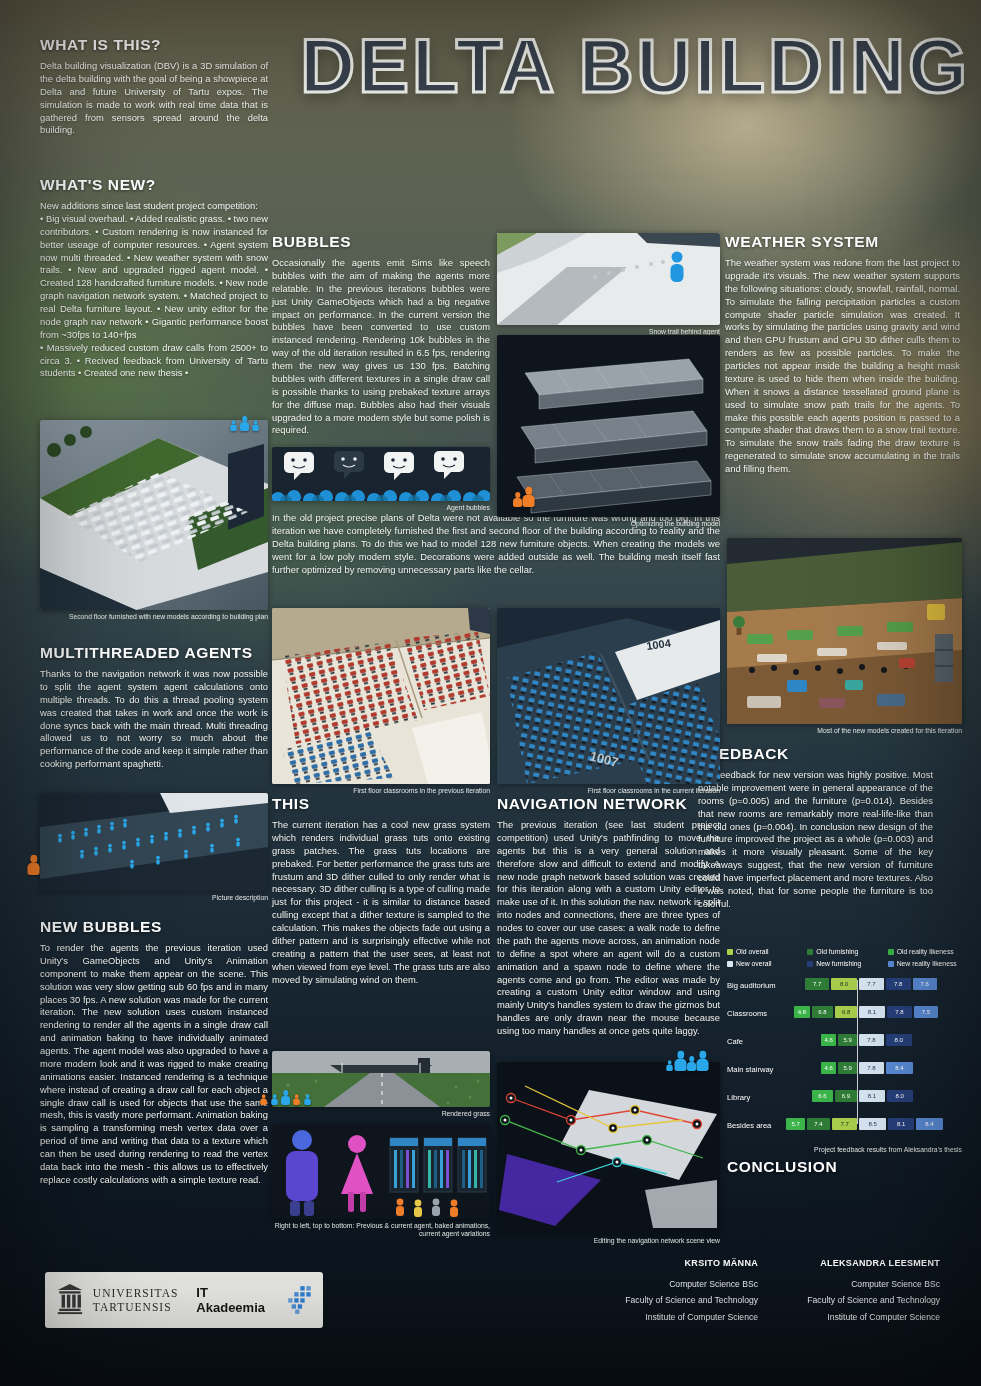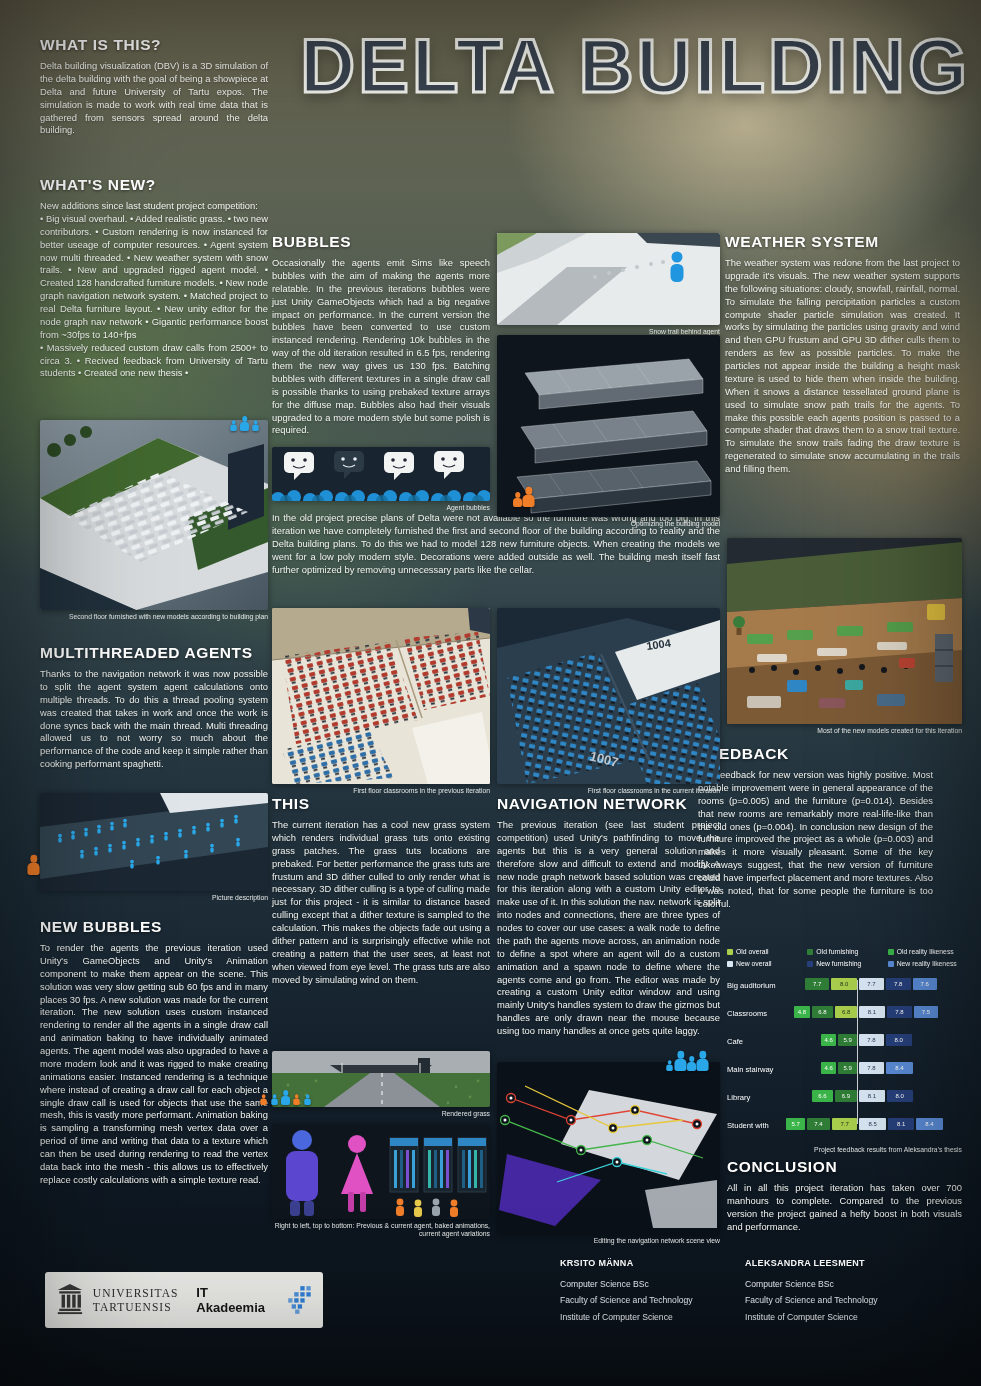--- a/index.html
+++ b/index.html
@@ -45,21 +45,21 @@
   .ch-bars{position:relative;height:12px;flex:1}
   .stk{position:absolute;top:0;display:flex;gap:2px;z-index:2}
   .stk-l{right:105px}.stk-r{left:74px}
   .seg{height:12px;font-size:6px;line-height:12px;text-align:center;color:#fff;border-radius:1px;flex:none;overflow:hidden}
   .chart figcaption{font-size:6.8px;color:#eef0ee;text-align:right;margin-top:4px;opacity:.95}
   
   .logo-plate{position:absolute;left:45px;top:1272px;width:278px;height:56px;background:#e9eae6;
     border-radius:3px;display:flex;align-items:center;gap:10px;padding:0 12px;box-sizing:border-box;z-index:2}
   .ut-text{font-family:"Liberation Serif",serif;font-size:11.5px;letter-spacing:1px;color:#2d2d2d;line-height:1.25}
   .ita-text{font-size:13px;color:#161616;font-weight:600;margin-left:8px}
-  .credit{position:absolute;text-align:left;z-index:2;color:#e6eaee}
+  .credit{position:absolute;text-align:right;z-index:2;color:#e6eaee}
   .credit .nm{font-size:9px;font-weight:800;color:#fff;margin-bottom:4px;letter-spacing:.3px}
   .credit div{font-size:8.6px;line-height:1.9}
 </style>
 </head>
 <body>
 
 <div class="poster">
 
   <header class="title">
     <div>DELTA BUILDING</div>
@@ -602,42 +602,41 @@
                 <span class="seg" style="width: 21.12px; background: rgb(59, 181, 74);">6.6</span>
                 <span class="seg" style="width: 22.08px; background: rgb(47, 125, 54);">6.9</span>
               </div>
               <div class="stk stk-r">
                 <span class="seg" style="width: 25.92px; background: rgb(217, 231, 244); color: rgb(42, 58, 82);">8.1</span>
                 <span class="seg" style="width: 25.6px; background: rgb(39, 64, 124);">8.0</span>
               </div>
             </div>
           </div>
           <div class="ch-row">
-            <span class="ch-lab">Student with</span>
+            <span class="ch-lab">Besides area</span>
             <div class="ch-bars">
               <div class="stk stk-l">
                 <span class="seg" style="width: 18.24px; background: rgb(59, 181, 74);">5.7</span>
                 <span class="seg" style="width: 23.68px; background: rgb(47, 125, 54);">7.4</span>
                 <span class="seg" style="width: 24.64px; background: rgb(169, 207, 77); color: rgb(35, 50, 28);">7.7</span>
               </div>
               <div class="stk stk-r">
                 <span class="seg" style="width: 27.2px; background: rgb(217, 231, 244); color: rgb(42, 58, 82);">8.5</span>
                 <span class="seg" style="width: 25.92px; background: rgb(39, 64, 124);">8.1</span>
                 <span class="seg" style="width: 26.88px; background: rgb(91, 141, 217);">8.4</span>
               </div>
             </div>
           </div>
         </div>
     </div>
     <figcaption>Project feedback results from Aleksandra's thesis</figcaption>
   </div>
 
   <section class="sec" style="left:727px;top:1158px;width:235px">
     <h2>CONCLUSION</h2>
-    <p>All in all this project iteration has taken over 700 manhours to complete. Compared to the previous version the project gained a hefty boost in both visuals and performance.</p>
   </section>
 
   <div class="logo-plate">
     <svg width="28" height="36" viewBox="0 0 34 42">
       <polygon points="17,0 33,8 1,8" fill="#3a3a3a"></polygon>
       <rect x="3" y="9.5" width="28" height="3" fill="#3a3a3a"></rect>
       <rect x="6" y="14" width="4.5" height="17" fill="#3a3a3a"></rect>
       <rect x="13" y="14" width="4.5" height="17" fill="#3a3a3a"></rect>
       <rect x="20" y="14" width="4.5" height="17" fill="#3a3a3a"></rect>
       <rect x="27" y="14" width="4.5" height="17" fill="#3a3a3a"></rect>

